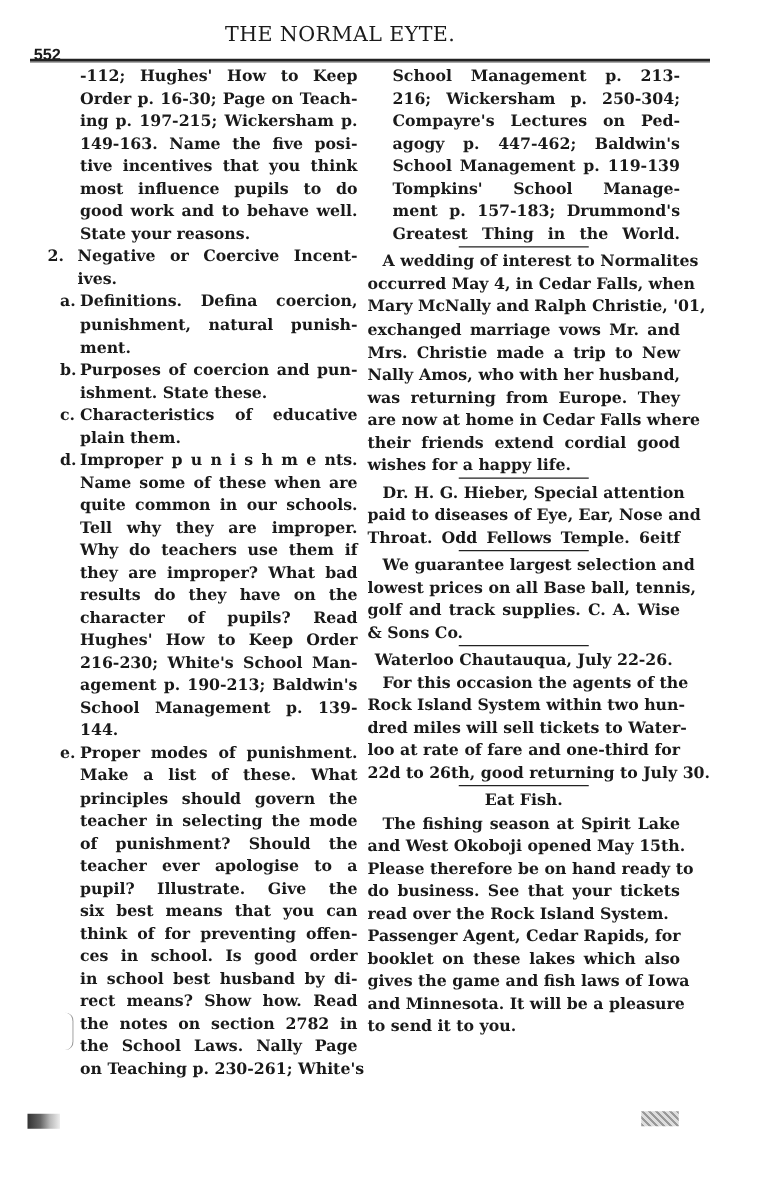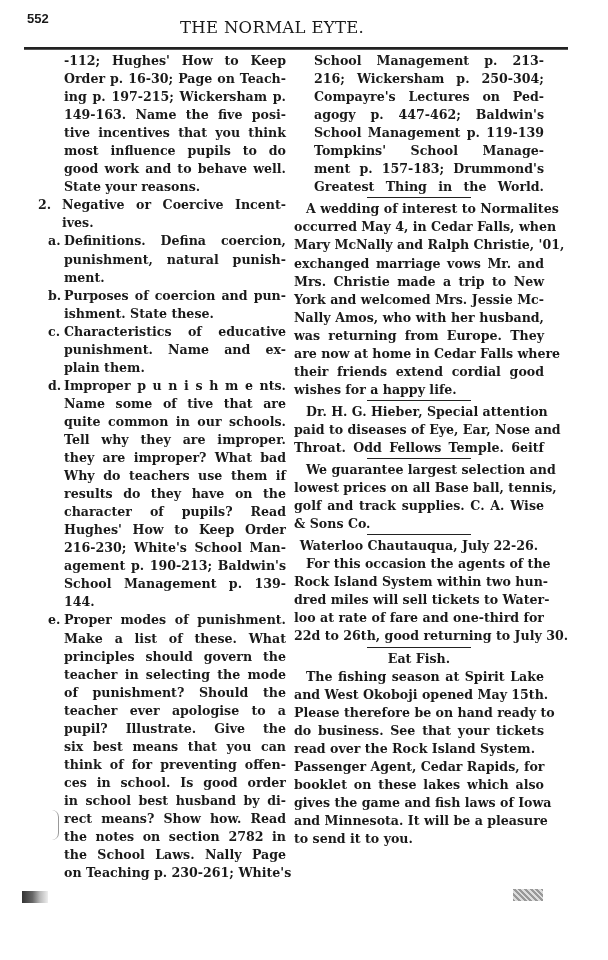--- a/index.html
+++ b/index.html
@@ -1,21 +1,21 @@
 <!DOCTYPE html>
 <html><head>
 <meta charset="utf-8">
 <style>
   html, body { margin: 0; padding: 0; }
   body {
     width: 608px; height: 960px; background: #ffffff; position: relative; overflow: hidden;
     font-family: "DejaVu Serif", "Liberation Serif", serif; color: #1a1a1a;
   }
   .page-number {
-    position: absolute; left: 27px; top: 11px;
+    position: absolute; left: 27px; top: 36px;
     font-family: "Liberation Sans", "DejaVu Sans", sans-serif; font-weight: bold; font-size: 13px;
   }
   .running-title {
     position: absolute; left: 180px; width: 300px; top: 18px; text-align: left;
     font-family: "DejaVu Serif", serif; font-weight: normal; font-size: 16.5px; letter-spacing: 0.3px;
   }
   .header-rule {
     position: absolute; left: 24px; width: 544px; top: 47px; height: 3px;
     border-top: 2px solid #222; border-bottom: 1px solid #555; box-sizing: border-box;
   }
@@ -88,34 +88,33 @@
     <div class="item-let-text">
       <span class="ln">Purposes of coercion and pun-</span>
       <span class="ln last">ishment. State these.</span>
     </div>
   </div>
 
   <div class="row">
     <span class="marker m-let">c.</span>
     <div class="item-let-text">
       <span class="ln">Characteristics of educative</span>
-      <span class="ln">punishment. Name and ex-</span>
       <span class="ln last">plain them.</span>
     </div>
   </div>
 
   <div class="row">
     <span class="marker m-let">d.</span>
     <div class="item-let-text">
       <span class="ln">Improper p u n i s h m e nts.</span>
-      <span class="ln">Name some of tive that are</span>
+      <span class="ln">Name some of these when are</span>
       <span class="ln">quite common in our schools.</span>
       <span class="ln">Tell why they are improper.</span>
+      <span class="ln">Why do teachers use them if</span>
       <span class="ln">they are improper? What bad</span>
-      <span class="ln">Why do teachers use them if</span>
       <span class="ln">results do they have on the</span>
       <span class="ln">character of pupils? Read</span>
       <span class="ln">Hughes' How to Keep Order</span>
       <span class="ln">216-230; White's School Man-</span>
       <span class="ln">agement p. 190-213; Baldwin's</span>
       <span class="ln">School Management p. 139-</span>
       <span class="ln last">144.</span>
     </div>
   </div>
 
@@ -153,21 +152,20 @@
     <span class="ln">Greatest Thing in the World.</span>
   </div>
   <div class="rule-short"></div>
 
   <div>
     <span class="ln para-indent">A wedding of interest to Normalites</span>
     <span class="ln">occurred May 4, in Cedar Falls, when</span>
     <span class="ln">Mary McNally and Ralph Christie, '01,</span>
     <span class="ln">exchanged marriage vows Mr. and</span>
     <span class="ln">Mrs. Christie made a trip to New</span>
-    <span class="ln">York and welcomed Mrs. Jessie Mc-</span>
     <span class="ln">Nally Amos, who with her husband,</span>
     <span class="ln">was returning from Europe. They</span>
     <span class="ln">are now at home in Cedar Falls where</span>
     <span class="ln">their friends extend cordial good</span>
     <span class="ln last">wishes for a happy life.</span>
   </div>
   <div class="rule-short"></div>
 
   <div>
     <span class="ln para-indent">Dr. H. G. Hieber, Special attention</span>

